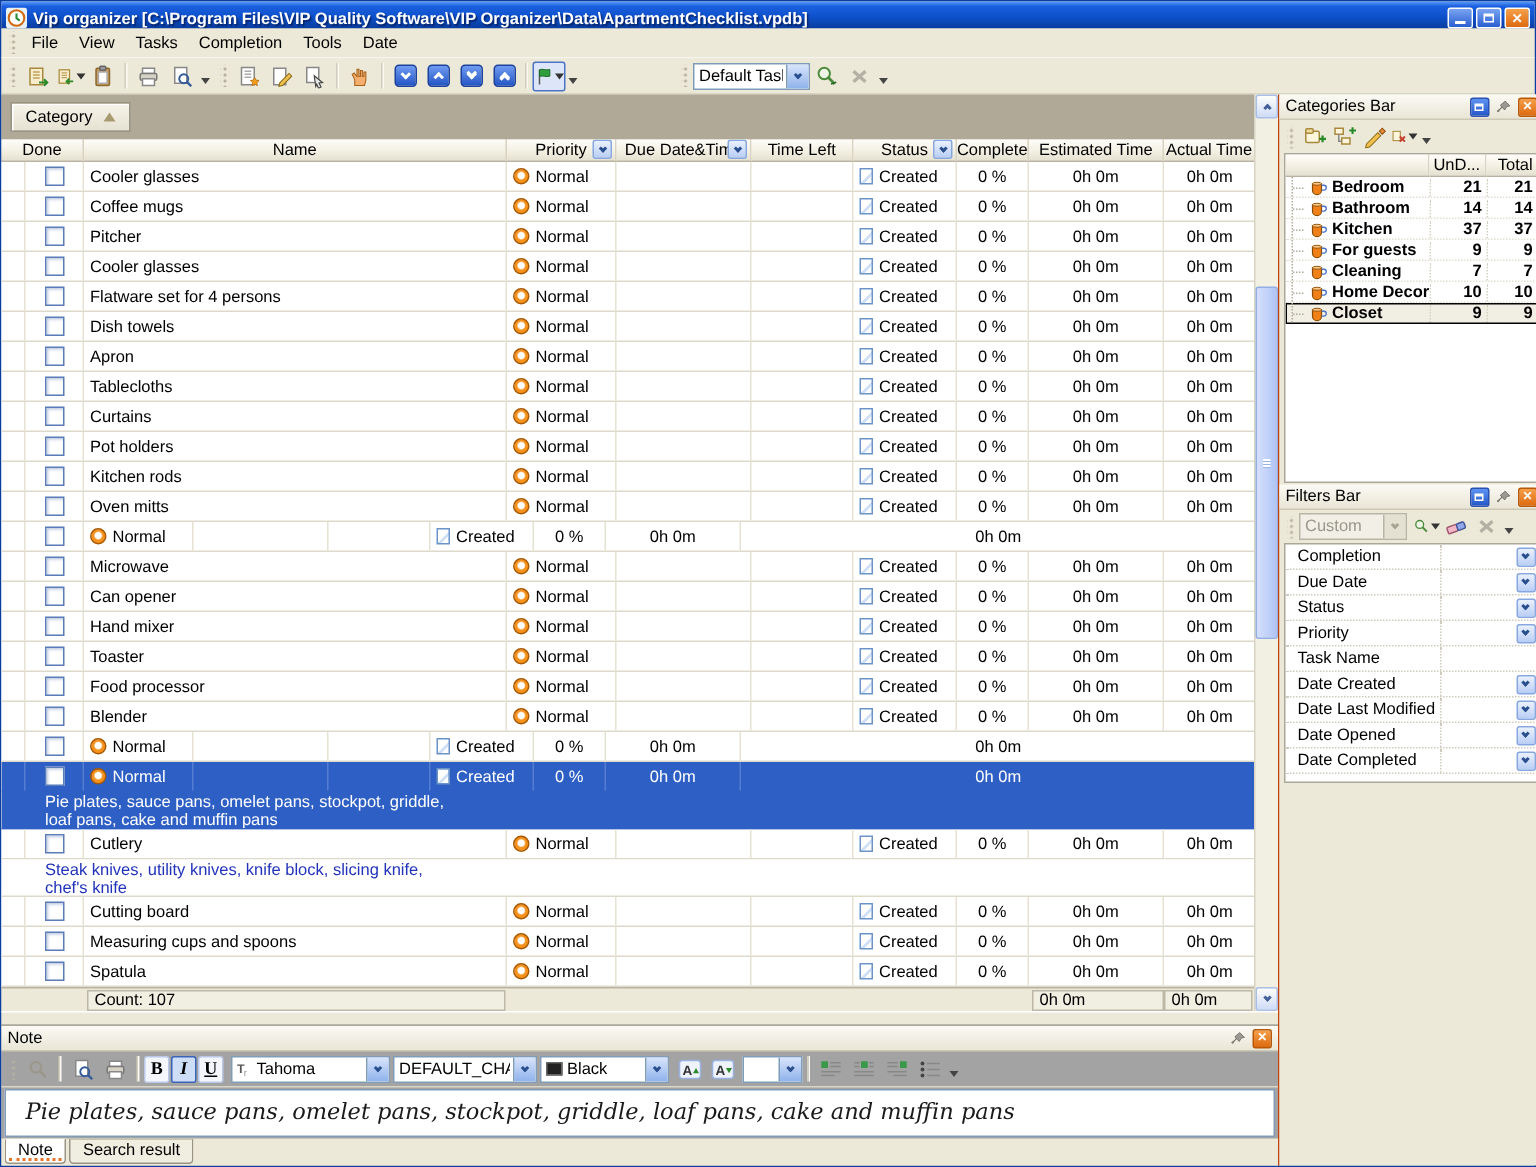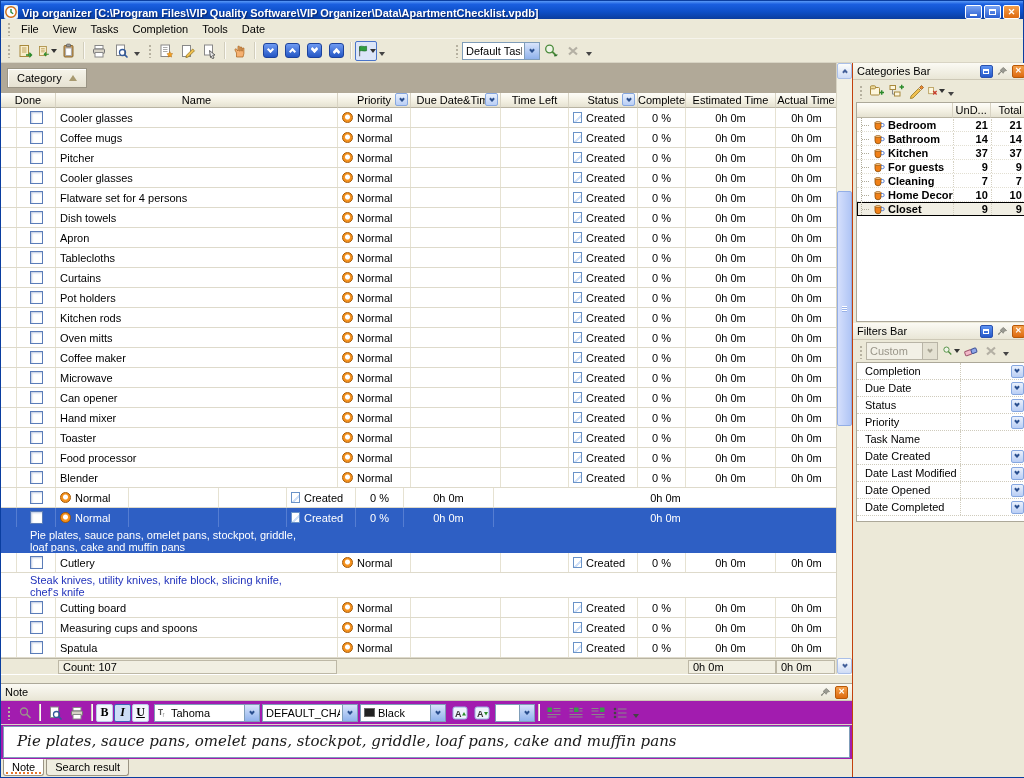--- a/index.html
+++ b/index.html
@@ -84,21 +84,21 @@
 .vscroll{position:absolute;top:0;right:0;width:16px;height:611px;background:#f2f0e3;border-left:1px solid #d8d4c4}
 .sbtn{position:absolute;left:0;width:15px;height:16px;background:linear-gradient(#fdfdfb,#cfdcf6);border:1px solid #aabfe8;border-radius:2px;display:flex;align-items:center;justify-content:center}
 .sbtn.up{top:0}.sbtn.down{bottom:0}
 .sbtn .chev{border-color:#44609a}
 .sbtn.up .chev{transform:rotate(-135deg);margin-top:2px}
 .sthumb{position:absolute;left:0;top:128px;width:15px;height:235px;background:linear-gradient(90deg,#d5dffc,#b0c5f5);border:1px solid #93aee6;border-radius:2px}
 .sthumb:after{content:"";position:absolute;left:4px;right:4px;top:50%;margin-top:-3px;height:6px;
  background:repeating-linear-gradient(180deg,#fff 0 1px,#9ab2e8 1px 2px)}
 
 .hsplit{height:9px;flex:0 0 9px;background:#ece9d8;border-top:1px solid #fff}
-.note-panel{flex:1;display:flex;flex-direction:column;background:#a21caf;border-top:1px solid #aca899}
+.note-panel{flex:1;display:flex;flex-direction:column;background:#a3a3a3;border-top:1px solid #aca899}
 .bar-header{height:17px;flex:0 0 17px;display:flex;align-items:center;padding:0 4px;background:linear-gradient(#fbfaf4,#e9e6d6);border-bottom:1px solid #cdc8b6}
 .bar-title{flex:1}
 .bh-ic{width:13px;height:13px;margin-left:3px;display:flex;align-items:center;justify-content:center;flex:0 0 13px}
 .bh-win{background:linear-gradient(#5e93f2,#2558c8);border:1px solid #2a52b0;border-radius:2px}
 .bh-win i{width:6px;height:5px;border:1px solid #fff;border-top:2px solid #fff}
 .bh-close{background:linear-gradient(#f5a04a,#dd6a10);border:1px solid #b85808;border-radius:2px;color:#fff;font-size:8px;font-weight:bold;line-height:1}
 .note-toolbar{height:24px;flex:0 0 24px;display:flex;align-items:center;border-bottom:1px solid #dad6c6;padding-left:2px}
 .fmtbtn{width:17px;height:18px;border:1px solid #b9c8e8;border-radius:2px;background:#f4f6fc;display:flex;align-items:center;justify-content:center;font-weight:bold;margin-right:1px;font-family:"Liberation Serif",serif;font-size:12px}
 .fmtbtn.pressed{background:#cdddf6;border-color:#3a64b8}
 .fmtbtn.i{font-style:italic}.fmtbtn.u{text-decoration:underline}
@@ -599,21 +599,20 @@
               </div>
               <div class="c comp">0 %</div>
               <div class="c est">0h 0m</div>
               <div class="c act">0h 0m</div>
             </div>
             <div class="trow">
               <div class="c gut"></div>
               <div class="c done">
                 <span class="cb"></span>
               </div>
-              <div class="c name">Coffee maker</div>
               <div class="c pri">
                 <span class="pri-ic"></span>
                 <span>Normal</span>
               </div>
               <div class="c due"></div>
               <div class="c tleft"></div>
               <div class="c status">
                 <span class="doc-ic"></span>
                 <span>Created</span>
               </div>

